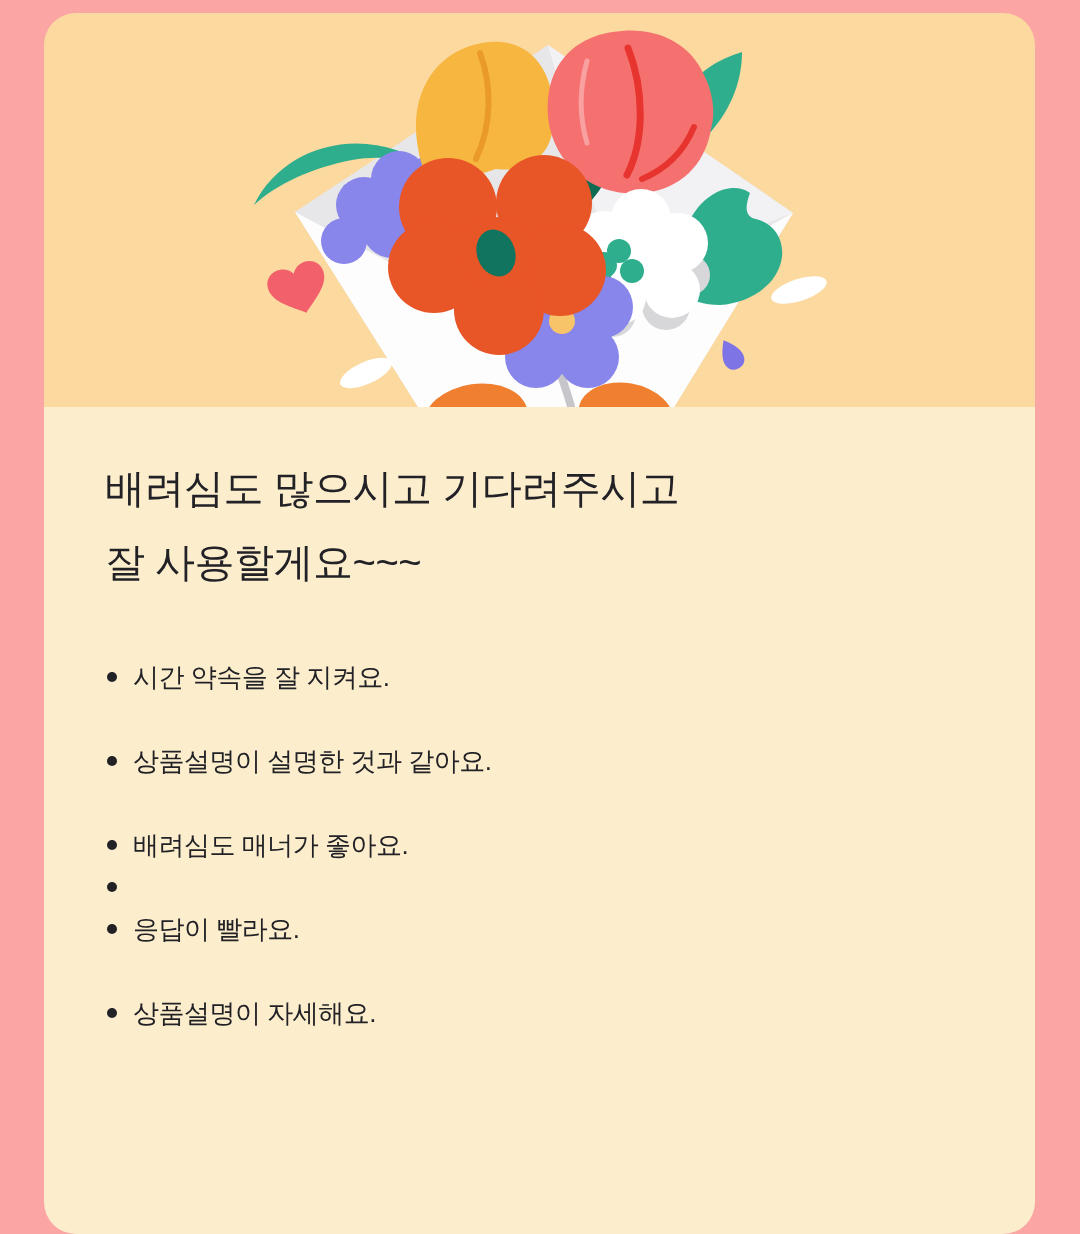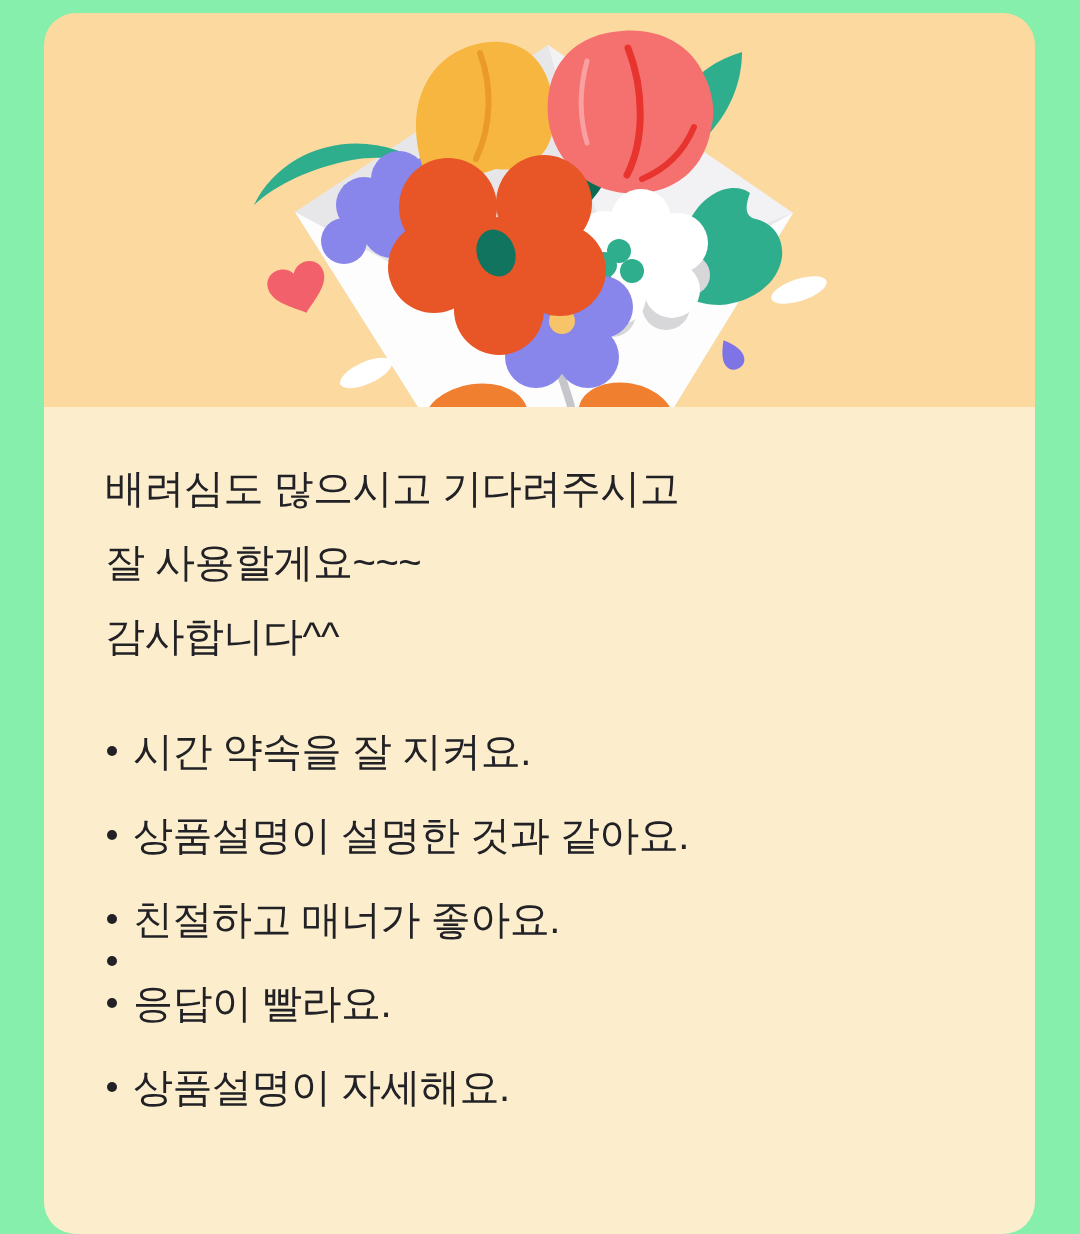--- a/index.html
+++ b/index.html
@@ -8,21 +8,21 @@
     width: 1080px;
     height: 1234px;
     background: #FFFFFF;
     overflow: hidden;
     font-family: "Liberation Sans", "DejaVu Sans", sans-serif;
   }
   .page {
     position: relative;
     width: 1080px;
     height: 1234px;
-    background: #86efac;
+    background: #fca5a5;
   }
   .card {
     position: absolute;
     left: 44px;
     top: 13px;
     width: 991px;
     height: 1221px;
     border-radius: 32px;
     overflow: hidden;
   }
@@ -55,21 +55,21 @@
     white-space: nowrap;
   }
   ul.praise-list {
     list-style: none;
     margin: 36px 0 0 0;
     padding: 0;
   }
   ul.praise-list li {
     position: relative;
     padding-left: 28px;
-    font-size: 40px;
+    font-size: 26px;
     line-height: 84px;
     font-weight: 500;
     letter-spacing: -0.5px;
     white-space: nowrap;
   }
   .bullet-dot {
     position: absolute;
     left: 2px;
     top: 50%;
     margin-top: -5px;
@@ -194,35 +194,34 @@
         <g transform="translate(688 342) rotate(-30)">
           <path d="M0,-17 C8,-7 12,2 9,9 C6,17 -7,17 -10,9 C-13,2 -8,-7 0,-17 Z" fill="#7F74E6"></path>
         </g>
       </svg>
     </div>
 
     <div class="content">
       <div class="message">
         <p>배려심도 많으시고 기다려주시고</p>
         <p>잘 사용할게요~~~</p>
-        <p>감사합니다^^</p>
       </div>
 
       <ul class="praise-list">
         <li>
           <span class="bullet-dot"></span>
           <span>시간 약속을 잘 지켜요.</span>
         </li>
         <li>
           <span class="bullet-dot"></span>
           <span>상품설명이 설명한 것과 같아요.</span>
         </li>
         <li>
           <span class="bullet-dot"></span>
-          <span>친절하고 매너가 좋아요.</span>
+          <span>배려심도 매너가 좋아요.</span>
         </li>
         <li>
           <span class="bullet-dot"></span>
         </li>
         <li>
           <span class="bullet-dot"></span>
           <span>응답이 빨라요.</span>
         </li>
         <li>
           <span class="bullet-dot"></span>

